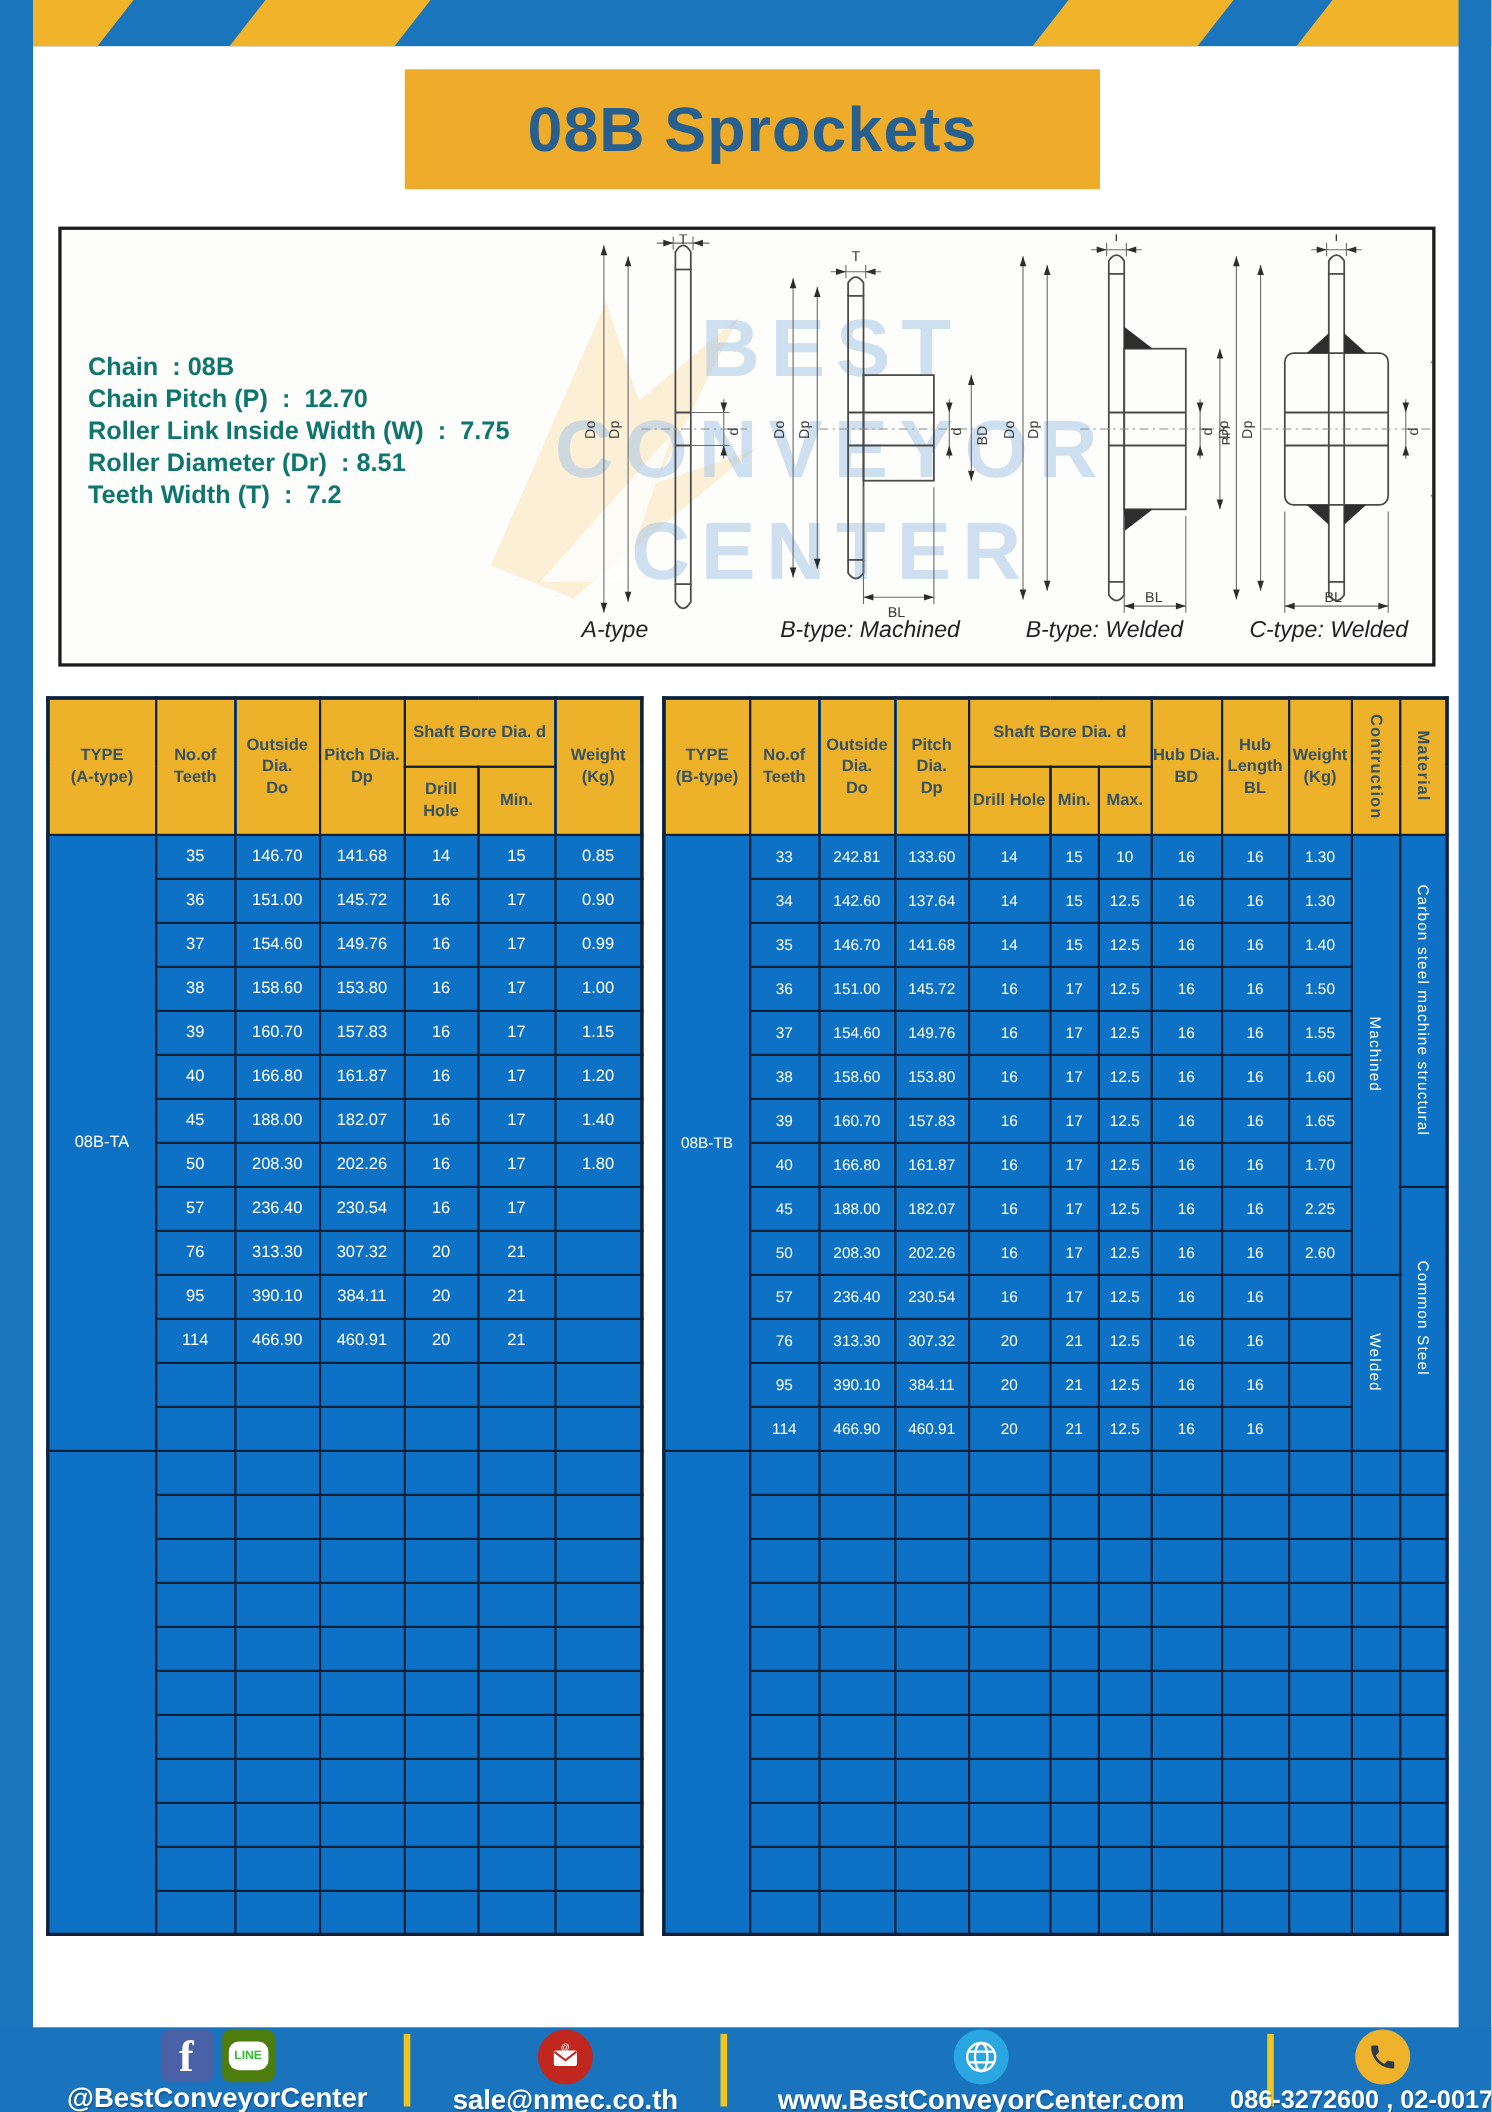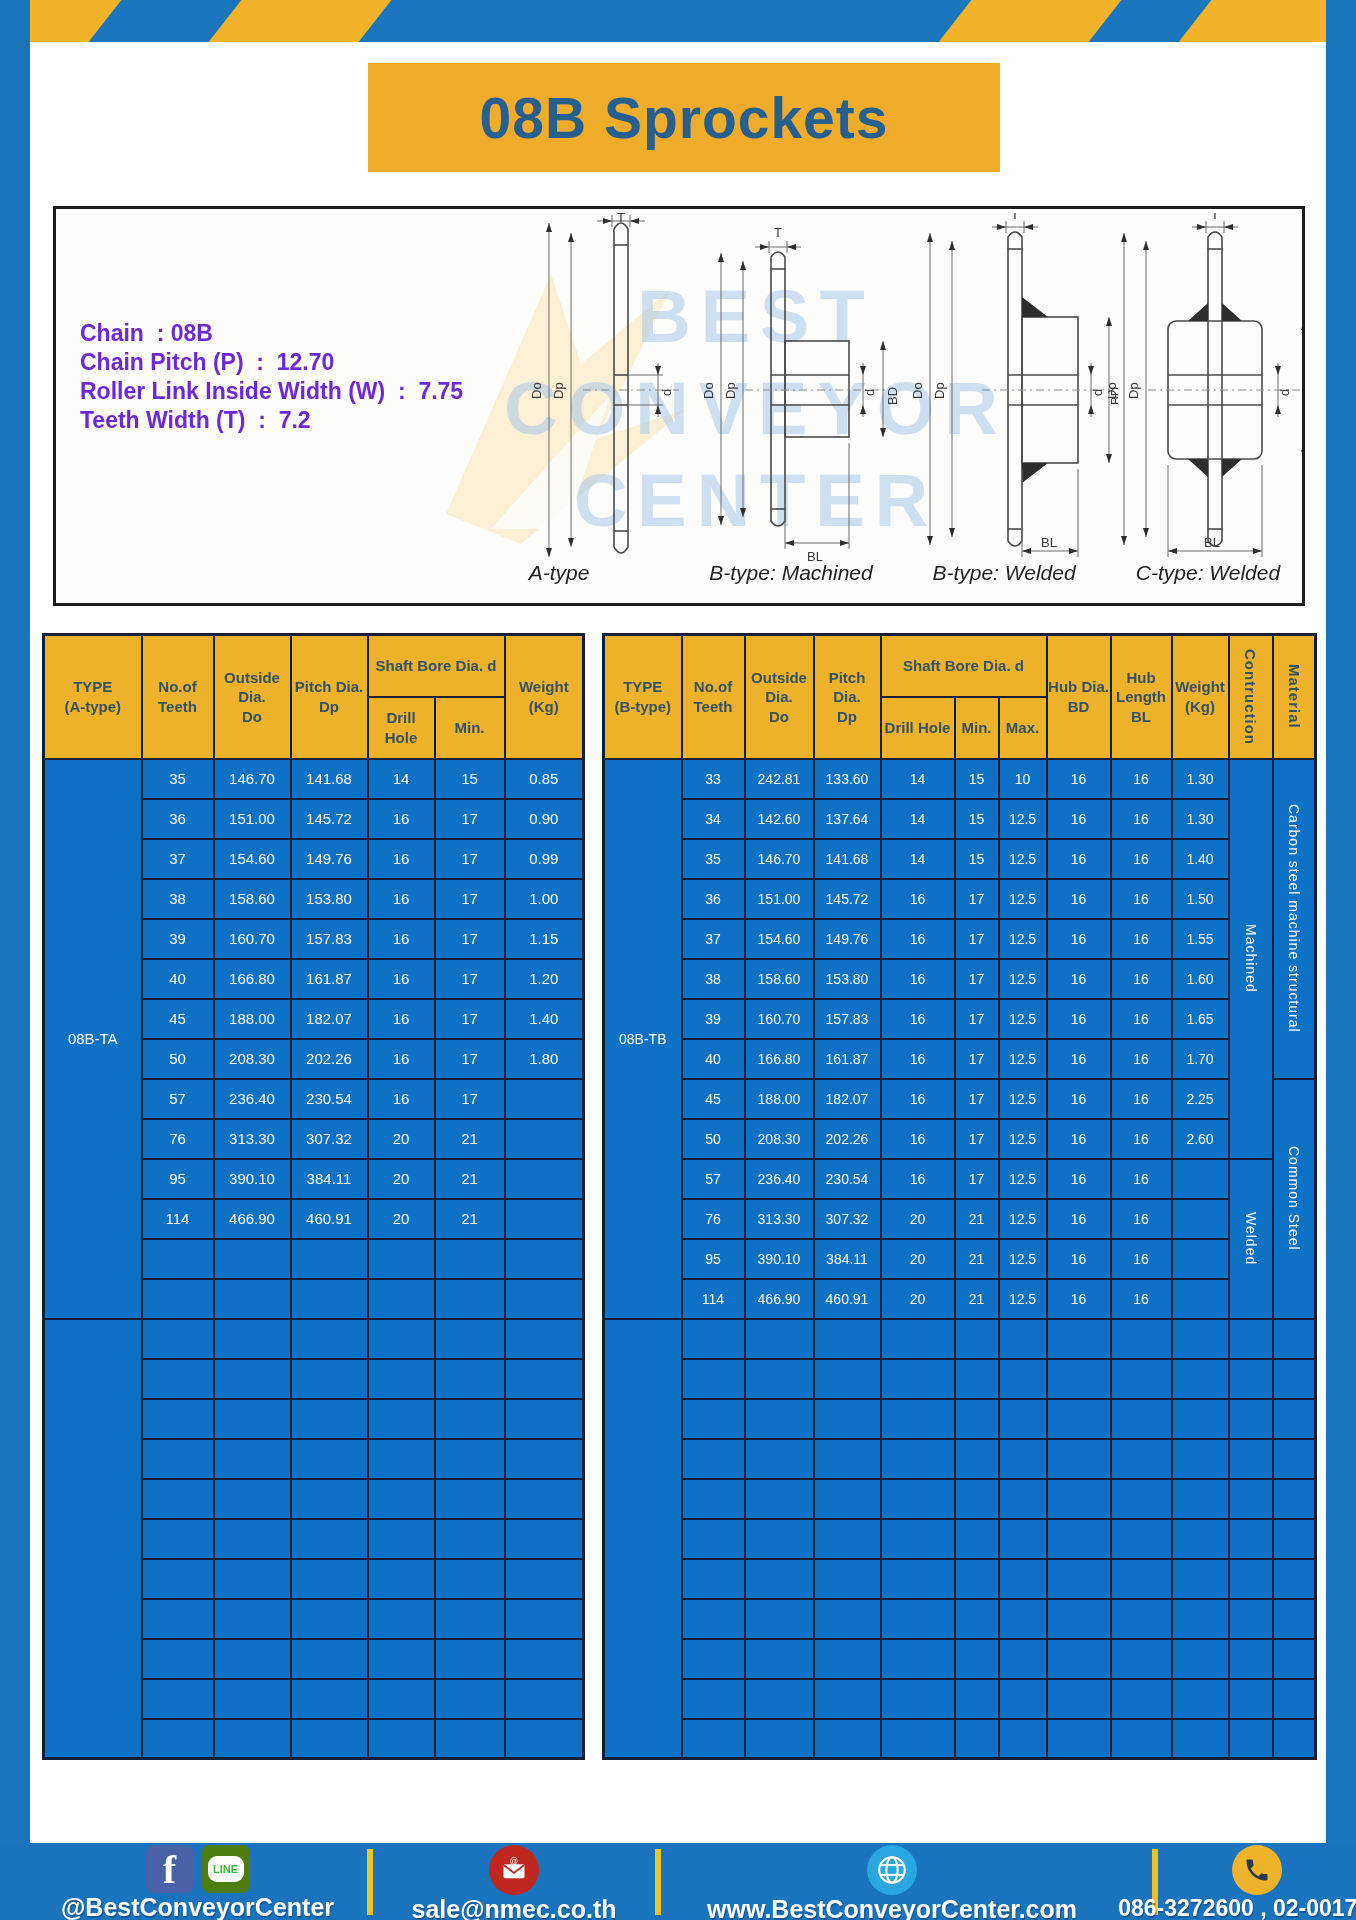--- a/index.html
+++ b/index.html
@@ -15,21 +15,21 @@
   #title-banner{position:absolute;left:368px;top:63px;width:632px;height:109px;background:#efac2b;
     display:flex;align-items:center;justify-content:center;}
   #title-banner .t{font-size:57px;font-weight:bold;color:#27608f;letter-spacing:1px;}
   
   #diagram-box{position:absolute;left:53px;top:206px;width:1252px;height:400px;background:#fdfdfb;
     border:3px solid #1c1c1c;overflow:hidden;}
   #watermark{position:absolute;left:440px;top:18px;width:520px;text-align:center;z-index:0;
     color:rgba(168,199,229,.55);font-weight:bold;font-size:74px;letter-spacing:10px;line-height:92px;margin-top:44px;}
   #wm-logo{position:absolute;left:330px;top:20px;z-index:0;opacity:.5;}
   .spec-list{position:absolute;left:24px;top:110px;z-index:2;}
-  .spec-line{font-size:23px;font-weight:bold;color:#6d28d9;line-height:29px;white-space:pre;}
+  .spec-line{font-size:23px;font-weight:bold;color:#0f766e;line-height:29px;white-space:pre;}
   .drawing{position:absolute;top:4px;z-index:1;}
   .drawing svg{display:block;}
   .draw-caption{position:absolute;top:352px;z-index:2;width:180px;text-align:center;
     font-size:21px;color:#222;font-style:italic;}
   .dline{stroke:#4a4a4a;stroke-width:1.6;fill:none;}
   .dthin{stroke:#6a6a6a;stroke-width:1;fill:none;}
   .dcl{stroke:#8a8a8a;stroke-width:1;stroke-dasharray:8 4 2 4;fill:none;}
   .dfill{fill:#2e2e2e;stroke:none;}
   .dtxt{fill:#3a3a3a;font-size:13px;font-family:"Liberation Sans",sans-serif;}
   
@@ -89,20 +89,21 @@
     <div id="watermark">
       <div>BEST</div>
       <div>CONVEYOR</div>
       <div>CENTER</div>
     </div>
 
     <div class="spec-list">
       <div class="spec-line">Chain  : 08B</div>
       <div class="spec-line">Chain Pitch (P)  :  12.70</div>
       <div class="spec-line">Roller Link Inside Width (W)  :  7.75</div>
+      <div class="spec-line">Roller Diameter (Dr)  : 8.51</div>
       <div class="spec-line">Teeth Width (T)  :  7.2</div>
     </div>
 
     <div class="drawing" style="left:455px;">
       <svg width="180" height="350" viewBox="0 0 180 350">
         <path class="dline" d="M103 32 L103 16 Q110 4 117 16 L117 32 M103 318 L103 334 Q110 346 117 334 L117 318"></path>
         <rect class="dline" x="103" y="32" width="14" height="286"></rect>
         <line class="dline" x1="103" y1="162" x2="117" y2="162"></line>
         <line class="dline" x1="103" y1="192" x2="117" y2="192"></line>
         <line class="dcl" x1="72" y1="177" x2="168" y2="177"></line>

